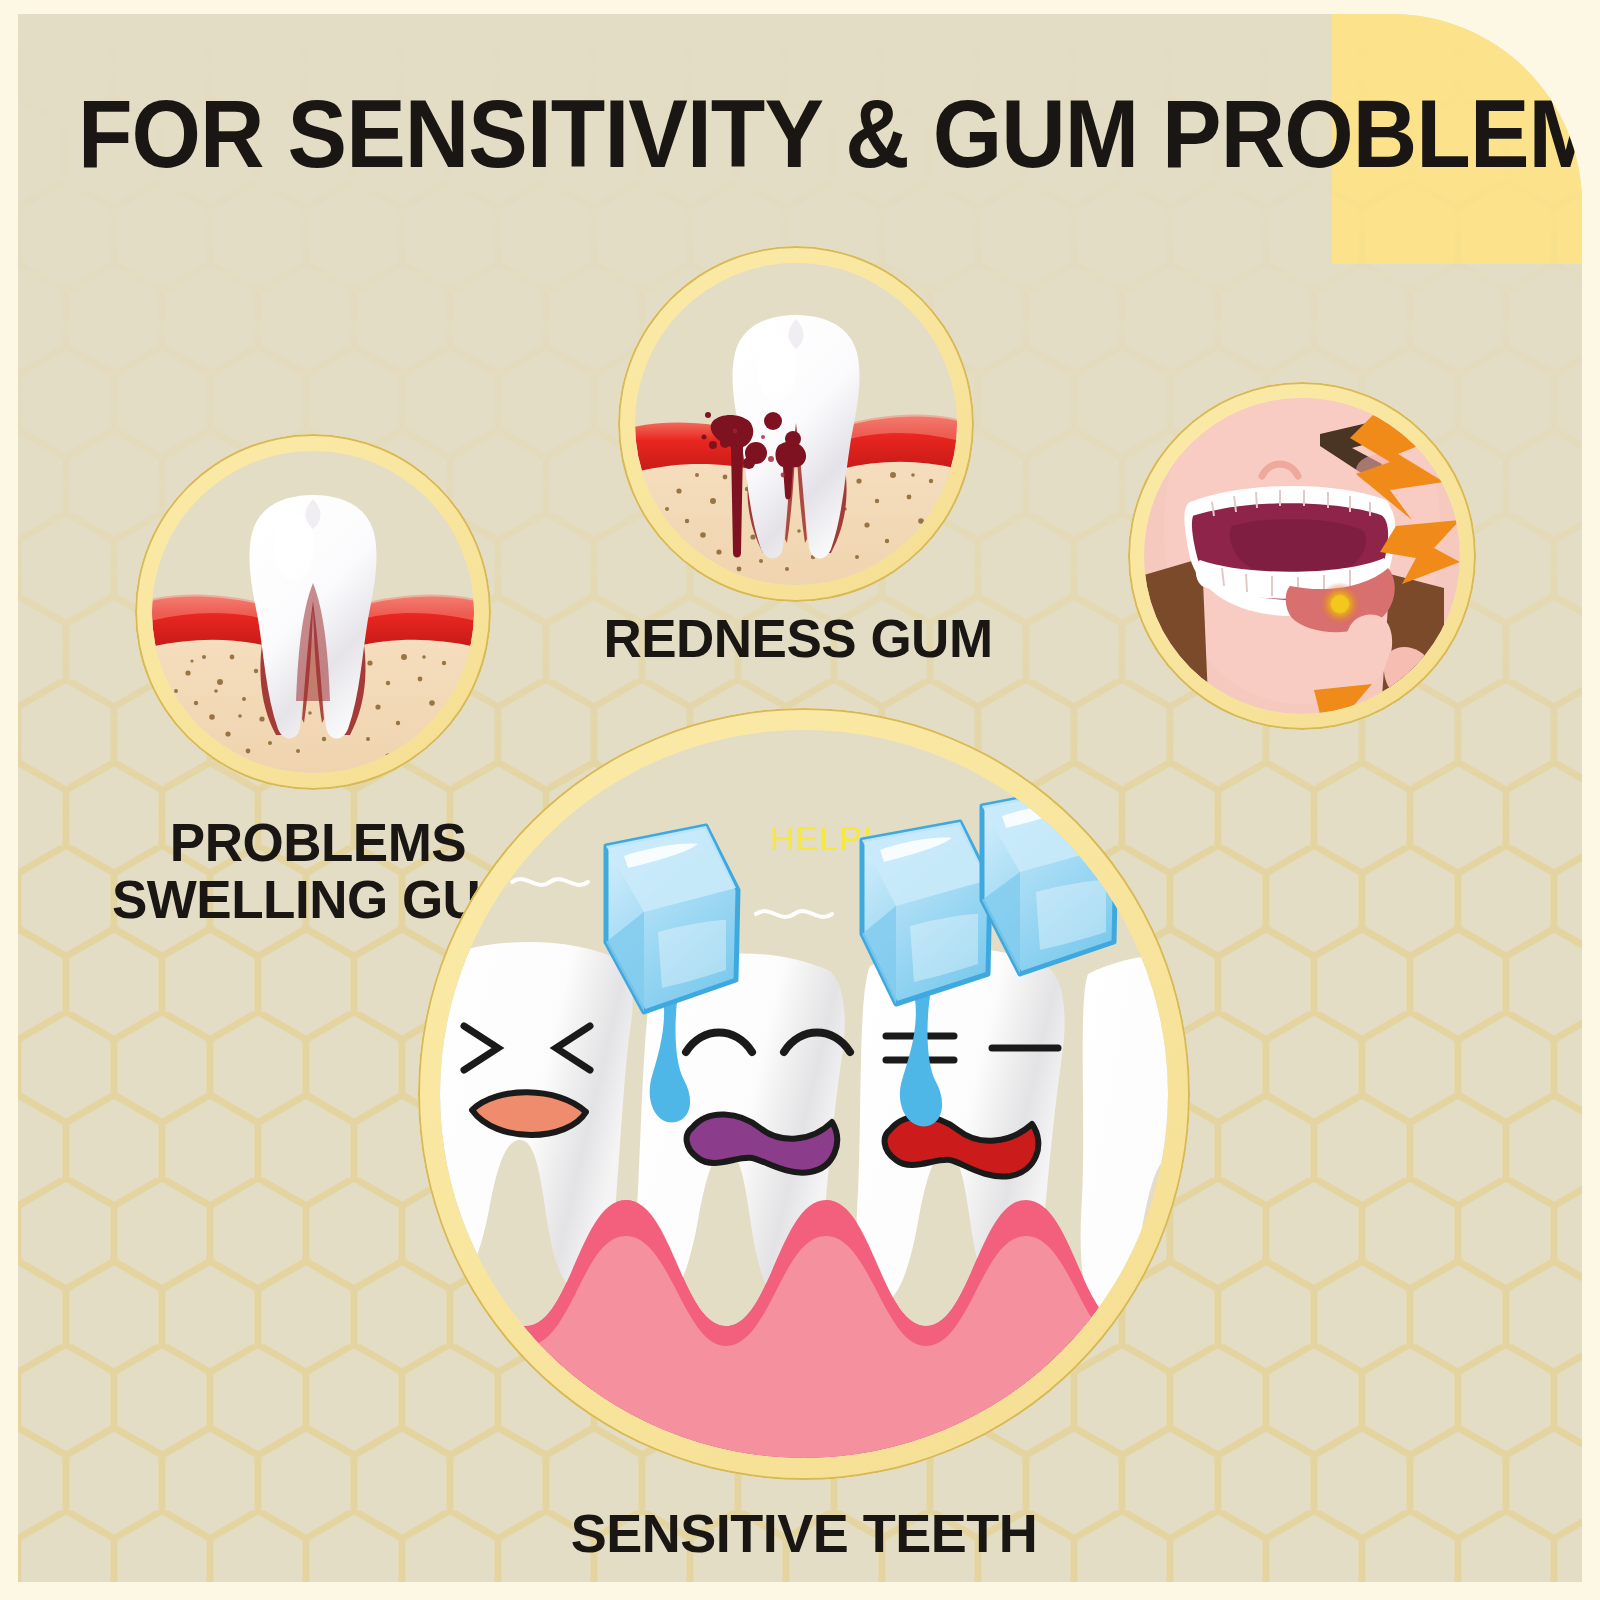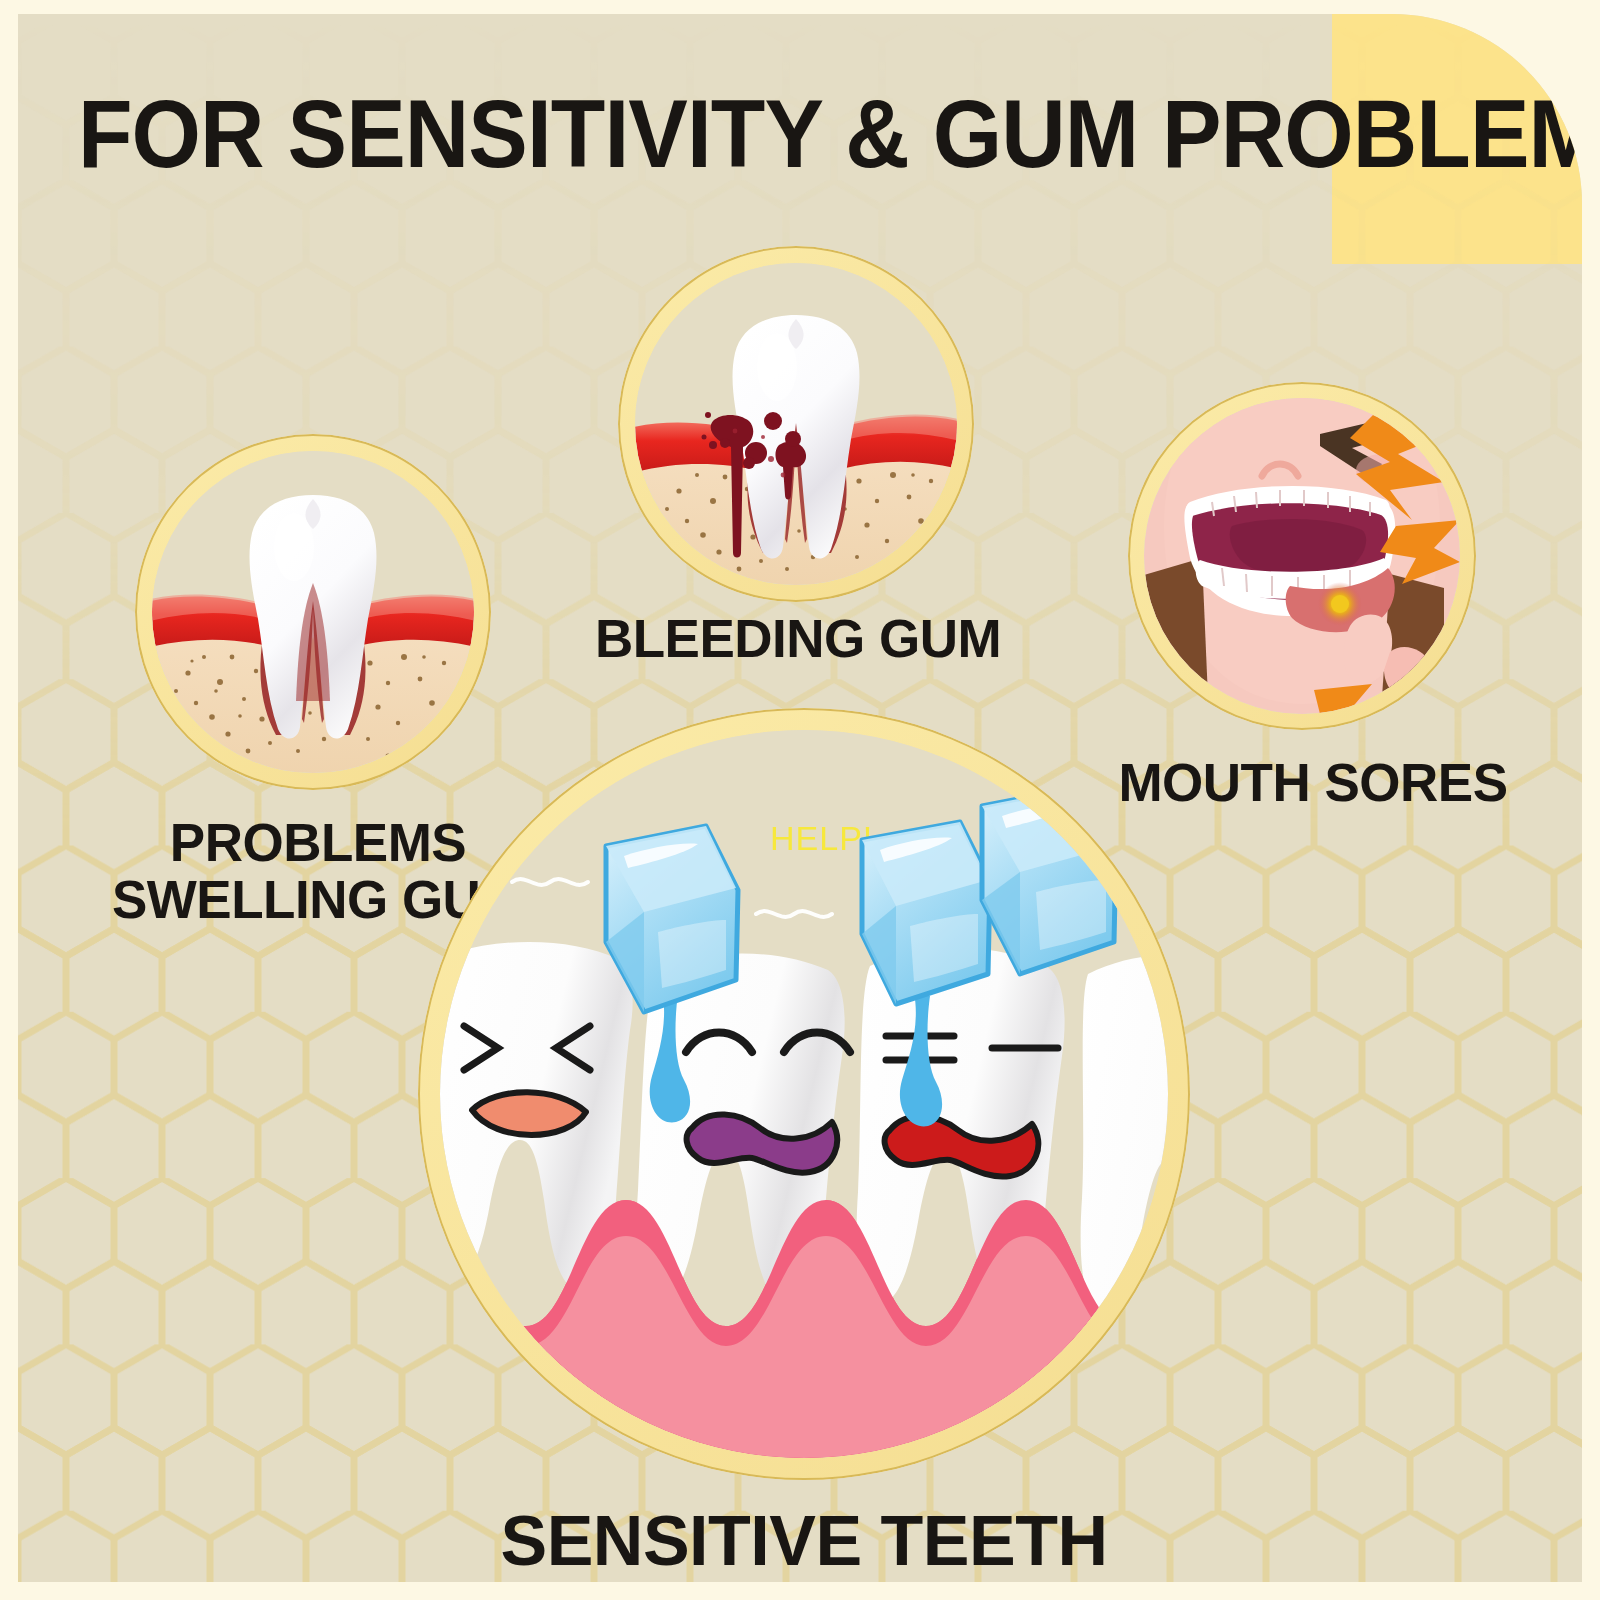--- a/index.html
+++ b/index.html
@@ -66,21 +66,21 @@
   #c4 .inner{left:22px;top:22px;width:728px;height:728px;}
 
   
   .caption{
     position:absolute;text-align:center;font-weight:700;color:#191613;
     line-height:1.08;letter-spacing:-.5px;
   }
   #cap1{left:20px;top:800px;width:560px;font-size:53px;}
   #cap2{left:500px;top:596px;width:560px;font-size:53px;}
   #cap3{left:1060px;top:740px;width:470px;font-size:53px;}
-  #cap4{left:380px;top:1490px;width:812px;font-size:70px;}
+  #cap4{left:380px;top:1490px;width:812px;font-size:54px;}
 </style>
 </head>
 <body>
 
 <div id="poster">
 
   <div id="cream-border"></div>
 
   <div id="panel">
 
@@ -319,21 +319,21 @@
               <circle cx="136" cy="196" r="3"></circle>
                 <circle cx="148" cy="212" r="2.4"></circle>
               <circle cx="128" cy="174" r="2"></circle>
                 <circle cx="100" cy="168" r="2.4"></circle>
             </g>
           </g>
         </svg>
       </div>
     </div>
     <div class="caption" id="cap2">
-      <div>BLEEDING GUM</div>
+      <div>REDNESS GUM</div>
     </div>
 
     <div class="circle" id="c3">
       <div class="ring" style="inset:0"></div>
       <div class="inner">
         <svg viewBox="0 0 316 316" width="316" height="316">
           <defs>
             <clipPath id="g3clip">
                 <circle cx="158" cy="158" r="158"></circle>
               </clipPath>
@@ -401,23 +401,20 @@
 
             <g fill="#F08A18">
               <path d="M232 14 L284 44 L254 56 L300 84 L246 92 L268 122 L212 76 L246 64 L206 40 Z"></path>
               <path d="M252 128 L316 122 L290 150 L316 164 L258 186 L272 160 L236 154 Z"></path>
               <path d="M170 292 L228 286 L206 312 L232 316 L176 316 Z"></path>
             </g>
           </g>
         </svg>
       </div>
     </div>
-    <div class="caption" id="cap3">
-      <div>MOUTH SORES</div>
-    </div>
 
     <div class="circle" id="c4">
       <div class="ring" style="inset:0"></div>
       <div class="inner">
         <svg viewBox="0 0 728 728" width="728" height="728">
           <defs>
             <clipPath id="g4clip">
                 <circle cx="364" cy="364" r="364"></circle>
               </clipPath>
             <linearGradient id="g4tooth" x1="0" y1="0" x2="1" y2="0.4">

